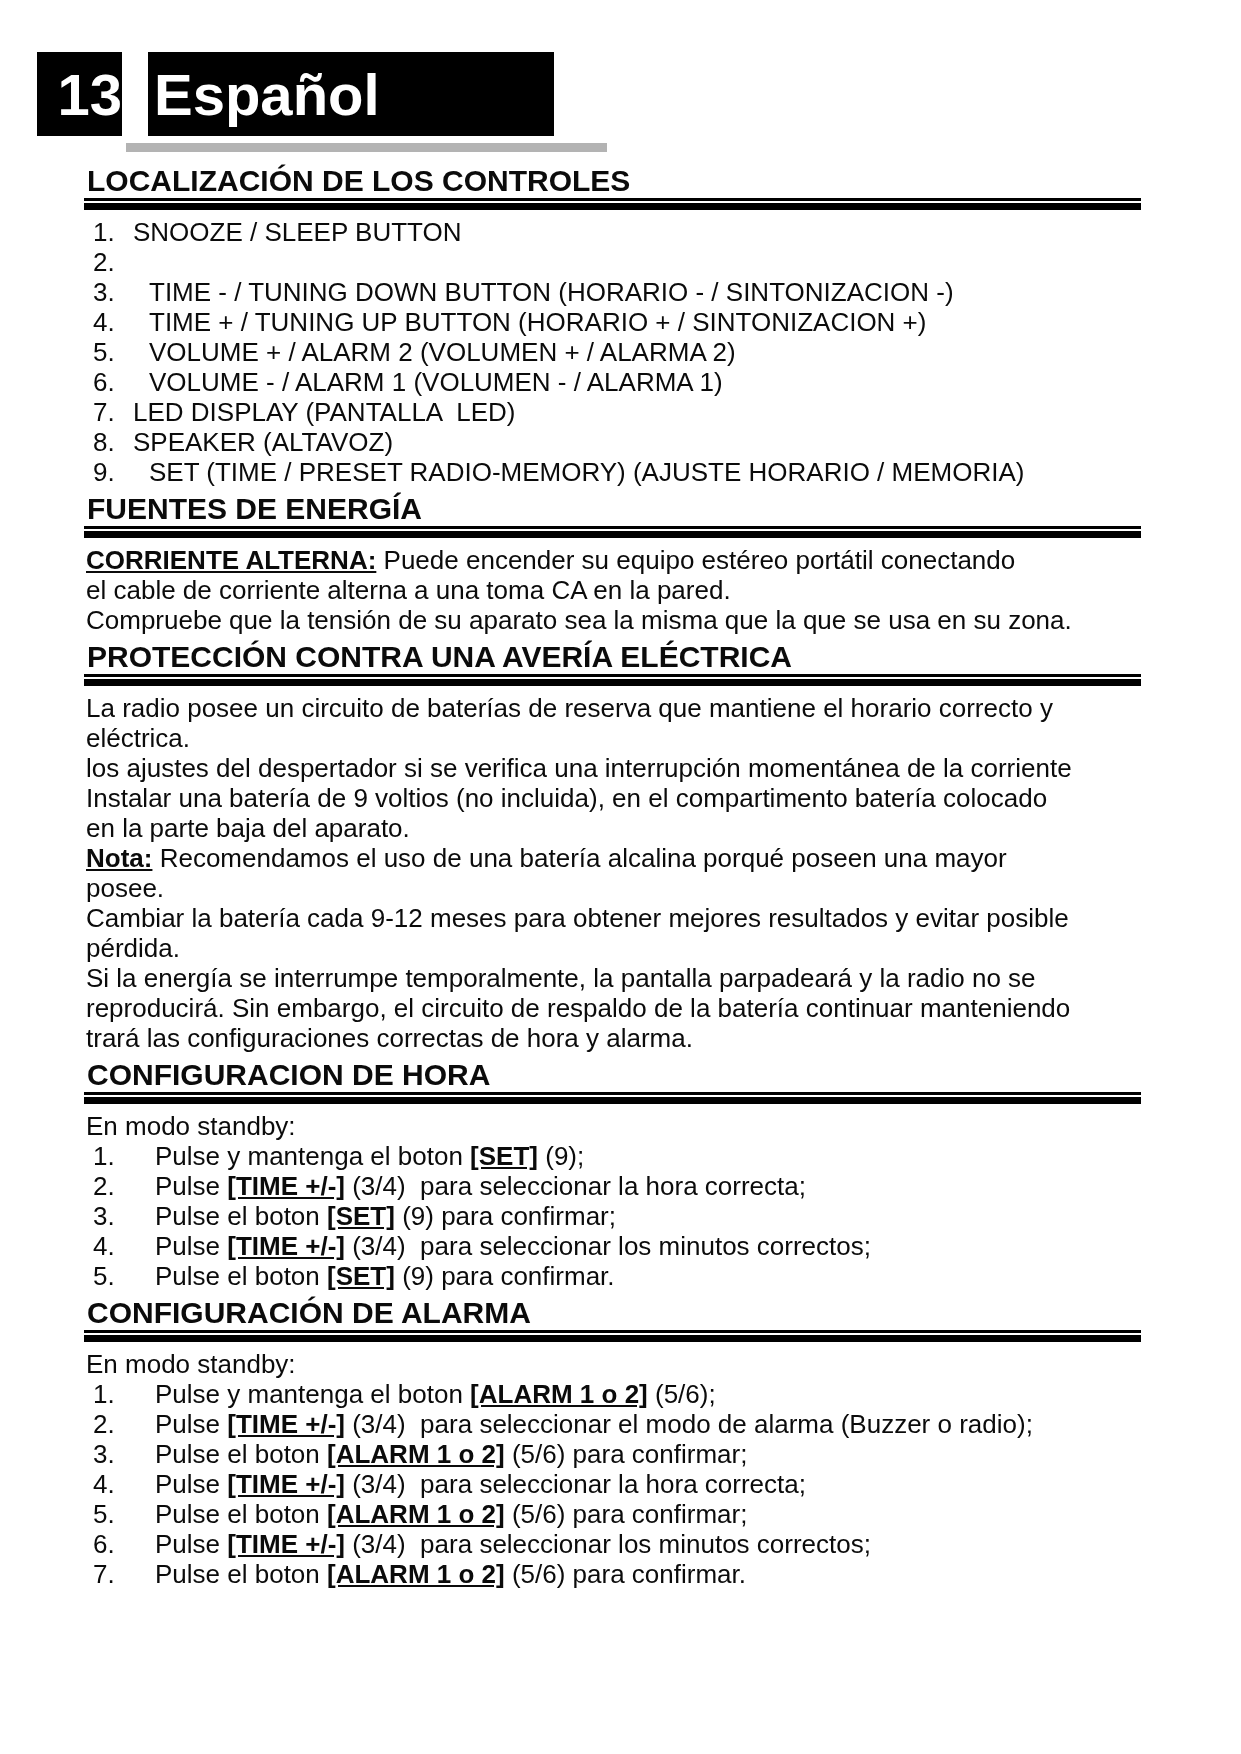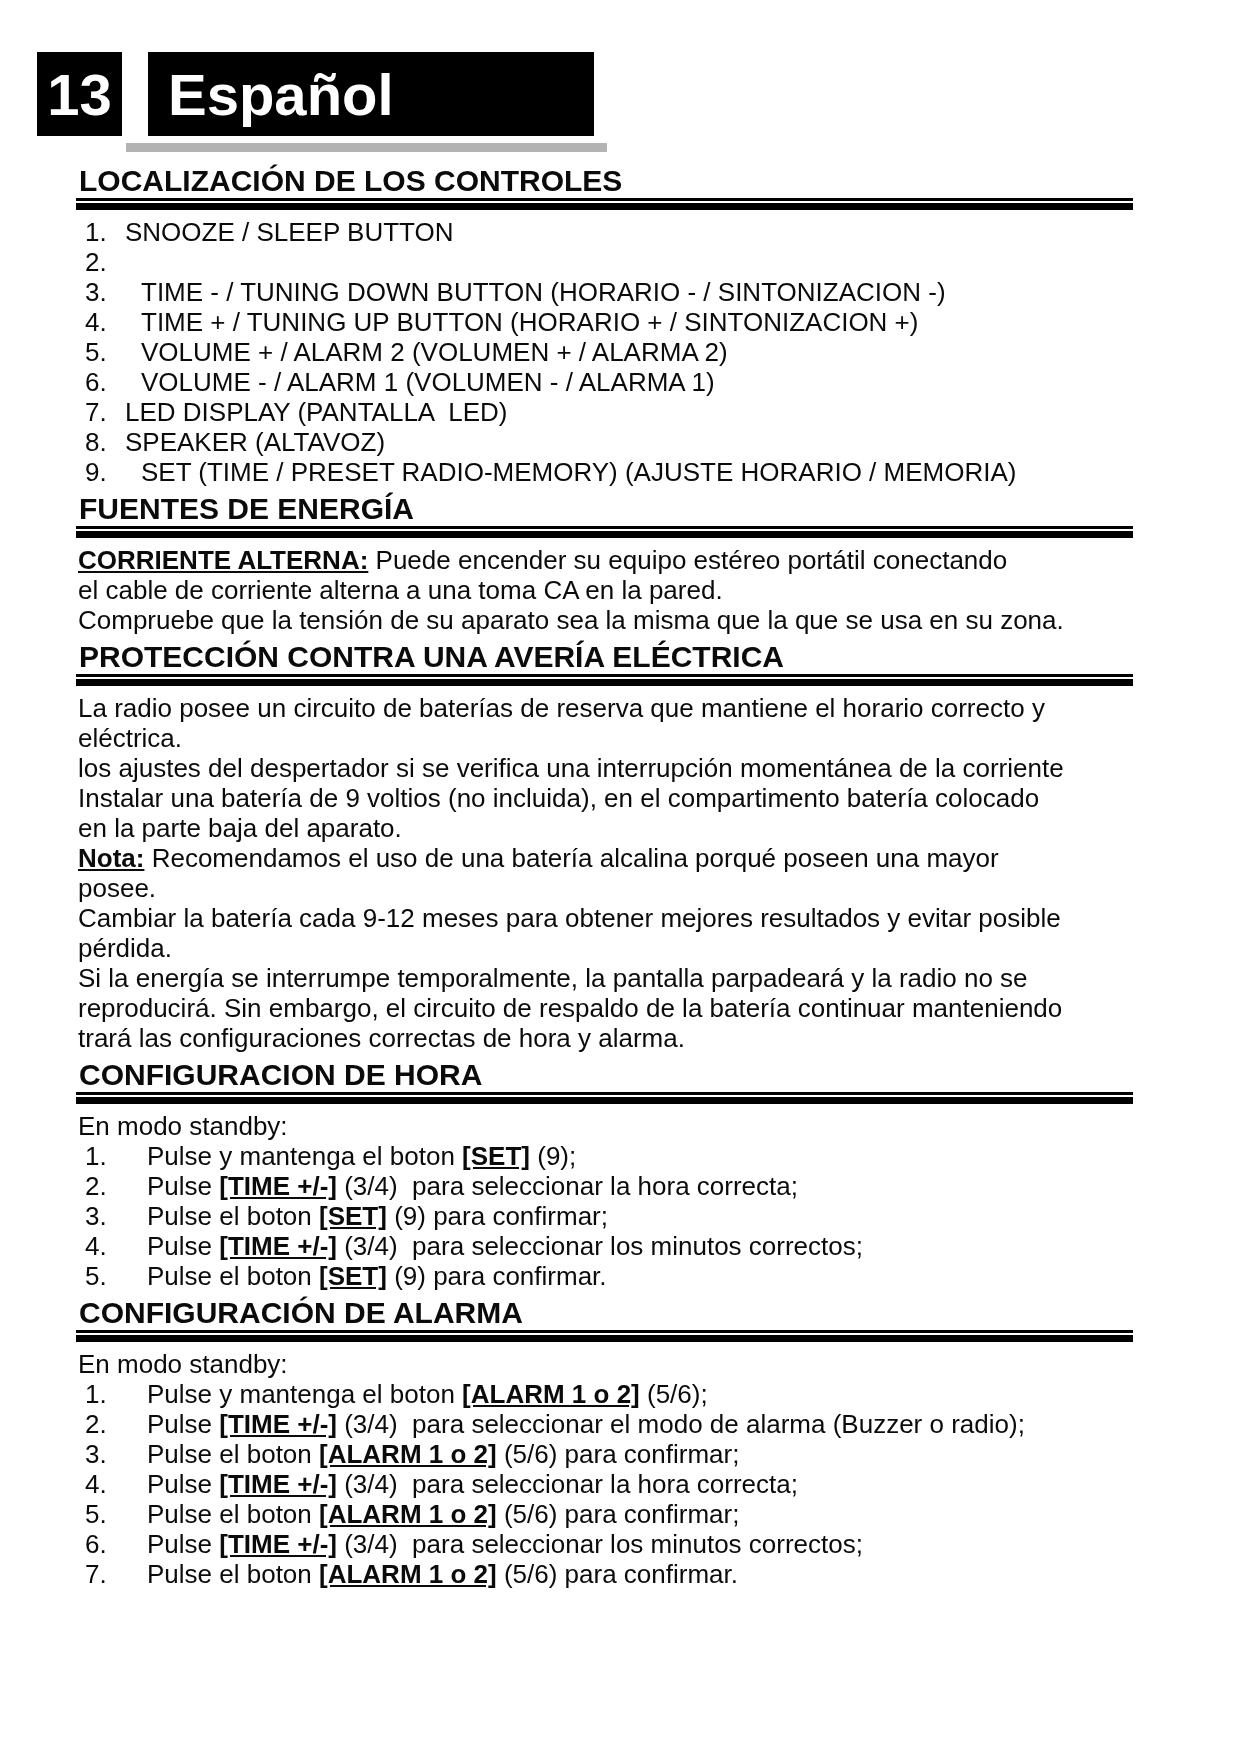--- a/index.html
+++ b/index.html
@@ -1,26 +1,26 @@
 <!DOCTYPE html>
 <html><head>
 <meta charset="utf-8">
 <style>
   html,body{margin:0;padding:0;background:#e8e8e8;}
   .page{position:relative;width:1241px;height:1754px;background:#ffffff;overflow:hidden;
         font-family:"Liberation Sans","DejaVu Sans",sans-serif;color:#0b0b0b;}
   
   .numbox{position:absolute;left:37px;top:52px;width:85px;height:84px;background:#000;
-          color:#fff;font-weight:bold;font-size:58px;display:flex;align-items:center;justify-content:center;}
-  .langbar{position:absolute;left:148px;top:52px;width:446px;height:84px;background:#000;
+          color:#fff;font-weight:bold;font-size:58px;display:flex;align-items:center;justify-content:flex-end;}
+  .langbar{position:absolute;left:148px;top:52px;width:406px;height:84px;background:#000;
            color:#fff;font-weight:bold;font-size:58px;display:flex;align-items:center;
-           padding-left:20px;box-sizing:border-box;}
+           padding-left:6px;box-sizing:border-box;}
   .scan-shadow{position:absolute;left:126px;top:143px;width:481px;height:9px;background:#b3b3b3;}
   
-  .content{position:absolute;left:76px;top:159px;width:1057px;}
+  .content{position:absolute;left:84px;top:159px;width:1057px;}
   .h{font-size:30px;line-height:31px;font-weight:bold;padding-left:3px;margin-top:6px;white-space:pre;}
   .rule{height:12px;margin-top:2px;margin-bottom:7px;
         background:linear-gradient(to bottom,#000 0,#000 3px,#fff 3px,#fff 5px,#000 5px,#000 12px);}
   .line{font-size:26px;line-height:30px;white-space:pre;padding-left:2px;}
   .row{display:flex;font-size:26px;line-height:30px;white-space:pre;padding-left:9px;}
   .row .n{width:40px;flex:none;}
   .row.lg .t{padding-left:16px;}
   .row.step .n{width:62px;}
   b{font-weight:bold;text-decoration:underline;}
 </style>

